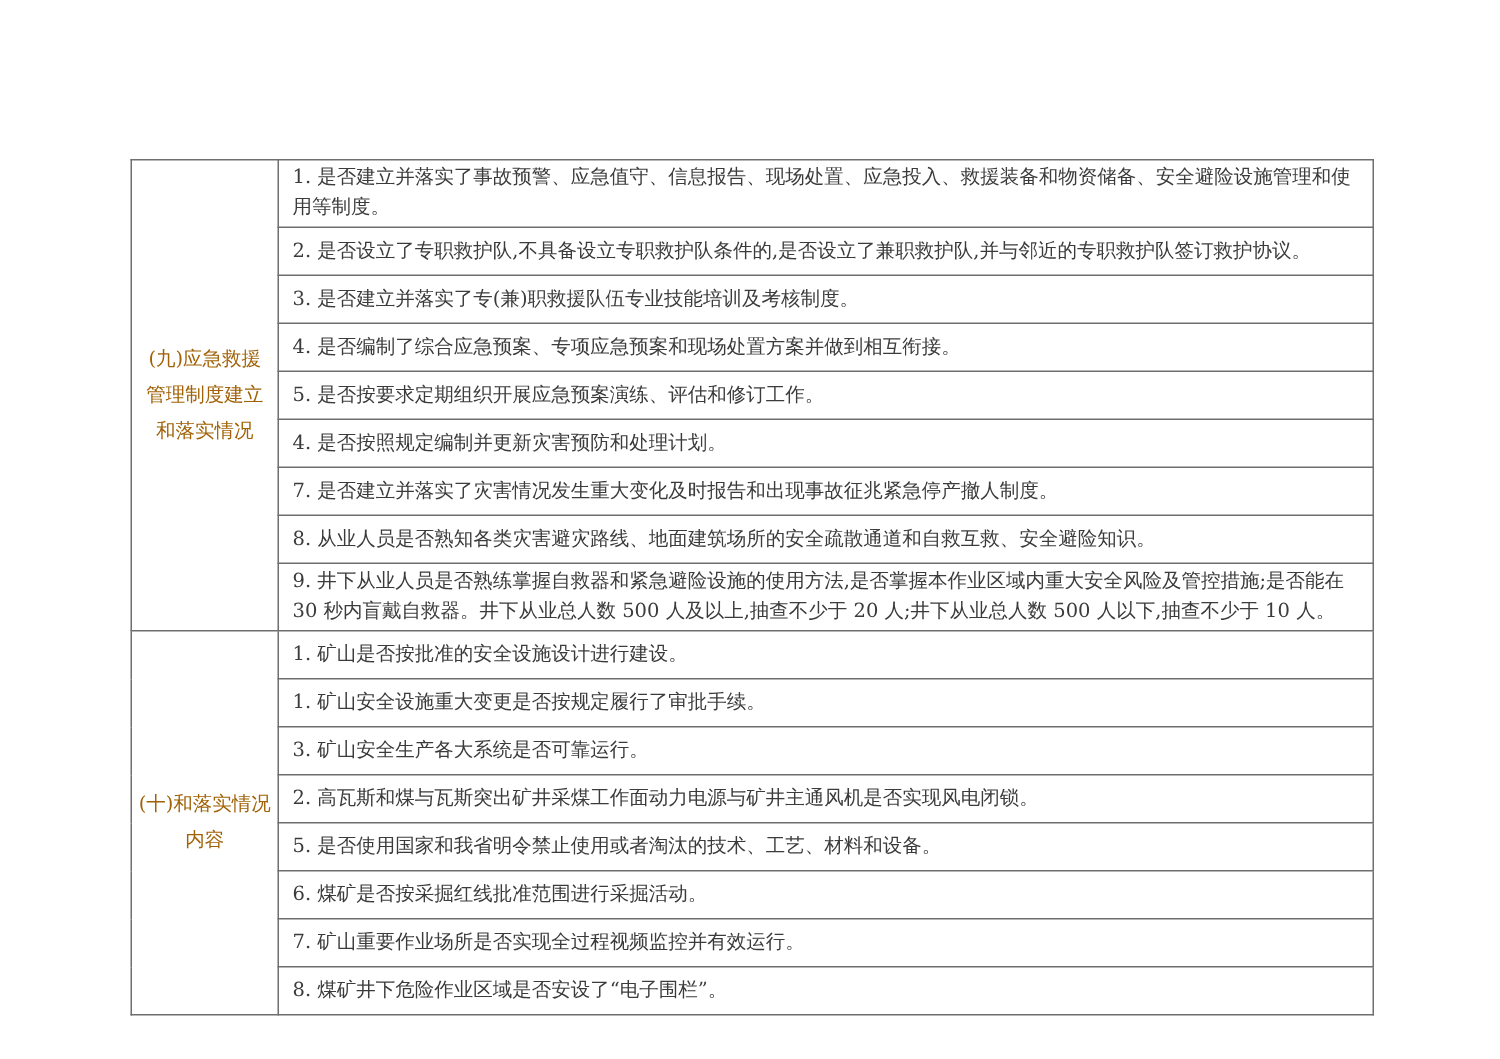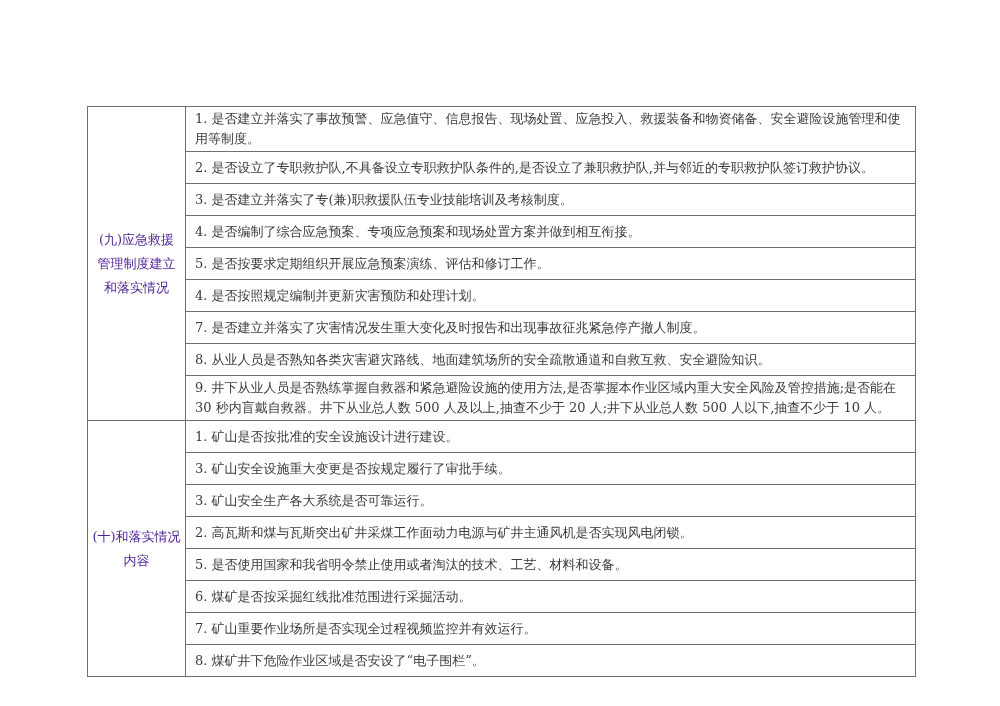--- a/index.html
+++ b/index.html
@@ -31,21 +31,21 @@
   }
   .doc-table col.c-hdr { width: 98px; }
   .doc-table col.c-item { width: 730px; }
   .hdr-cell {
     text-align: center;
     vertical-align: middle;
     font-weight: bold;
     line-height: 24px;
     white-space: pre-line;
     padding: 2px 4px;
-    color: #4c1d95;
+    color: #a16207;
   }
   .item-cell {
     height: 27px;
     padding: 2px 8px 2px 9px;
     line-height: 20px;
     vertical-align: middle;
     text-align: left;
     color: #3b3b3b;
   }
   .page-number {
@@ -101,21 +101,21 @@
           <td class="item-cell">9. 井下从业人员是否熟练掌握自救器和紧急避险设施的使用方法,是否掌握本作业区域内重大安全风险及管控措施;是否能在 30 秒内盲戴自救器。井下从业总人数 500 人及以上,抽查不少于 20 人;井下从业总人数 500 人以下,抽查不少于 10 人。</td>
         </tr>
     </tbody>
     <tbody>
       <tr>
         <td class="hdr-cell" rowspan="8">(十)和落实情况
 内容</td>
         <td class="item-cell">1. 矿山是否按批准的安全设施设计进行建设。</td>
       </tr>
       <tr>
-          <td class="item-cell">3. 矿山安全设施重大变更是否按规定履行了审批手续。</td>
+          <td class="item-cell">1. 矿山安全设施重大变更是否按规定履行了审批手续。</td>
         </tr>
       <tr>
           <td class="item-cell">3. 矿山安全生产各大系统是否可靠运行。</td>
         </tr>
       <tr>
           <td class="item-cell">2. 高瓦斯和煤与瓦斯突出矿井采煤工作面动力电源与矿井主通风机是否实现风电闭锁。</td>
         </tr>
       <tr>
           <td class="item-cell">5. 是否使用国家和我省明令禁止使用或者淘汰的技术、工艺、材料和设备。</td>
         </tr>

